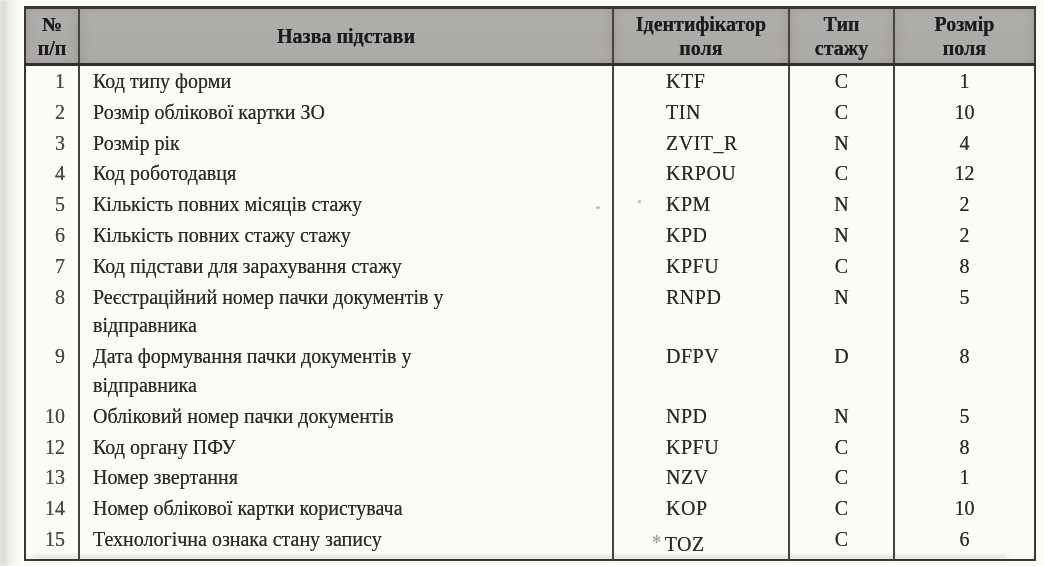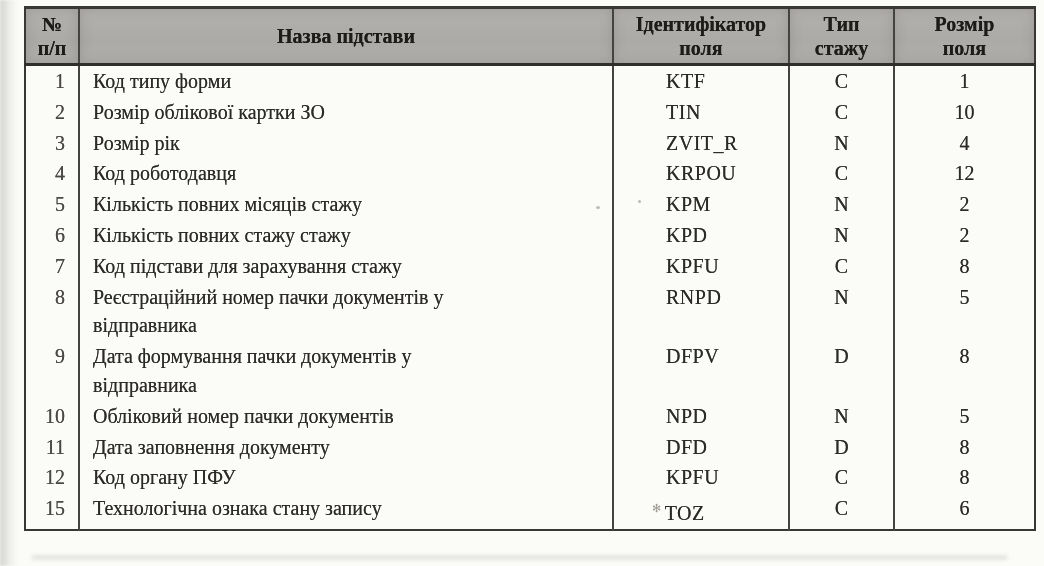--- a/index.html
+++ b/index.html
@@ -178,34 +178,41 @@
           <td class="col-size">8</td>
         </tr>
         <tr>
           <td class="col-num">10</td>
           <td class="col-name">Обліковий номер пачки документів</td>
           <td class="col-id">NPD</td>
           <td class="col-type">N</td>
           <td class="col-size">5</td>
         </tr>
         <tr>
-          <td class="col-num">11</td>
-          <td class="col-name">Дата заповнення документу</td>
-          <td class="col-id">DFD</td>
-          <td class="col-type">D</td>
-          <td class="col-size">8</td>
-        </tr>
-        <tr>
           <td class="col-num">12</td>
           <td class="col-name">Код органу ПФУ</td>
           <td class="col-id">KPFU</td>
           <td class="col-type">C</td>
           <td class="col-size">8</td>
         </tr>
         <tr>
+          <td class="col-num">13</td>
+          <td class="col-name">Номер звертання</td>
+          <td class="col-id">NZV</td>
+          <td class="col-type">C</td>
+          <td class="col-size">1</td>
+        </tr>
+        <tr>
+          <td class="col-num">14</td>
+          <td class="col-name">Номер облікової картки користувача</td>
+          <td class="col-id">KOP</td>
+          <td class="col-type">C</td>
+          <td class="col-size">10</td>
+        </tr>
+        <tr>
           <td class="col-num">15</td>
           <td class="col-name">Технологічна ознака стану запису</td>
           <td class="col-id"><span class="artifact-mark">✻</span>TOZ</td>
           <td class="col-type">C</td>
           <td class="col-size">6</td>
         </tr>
       </tbody>
   </table>
 
 </div>

